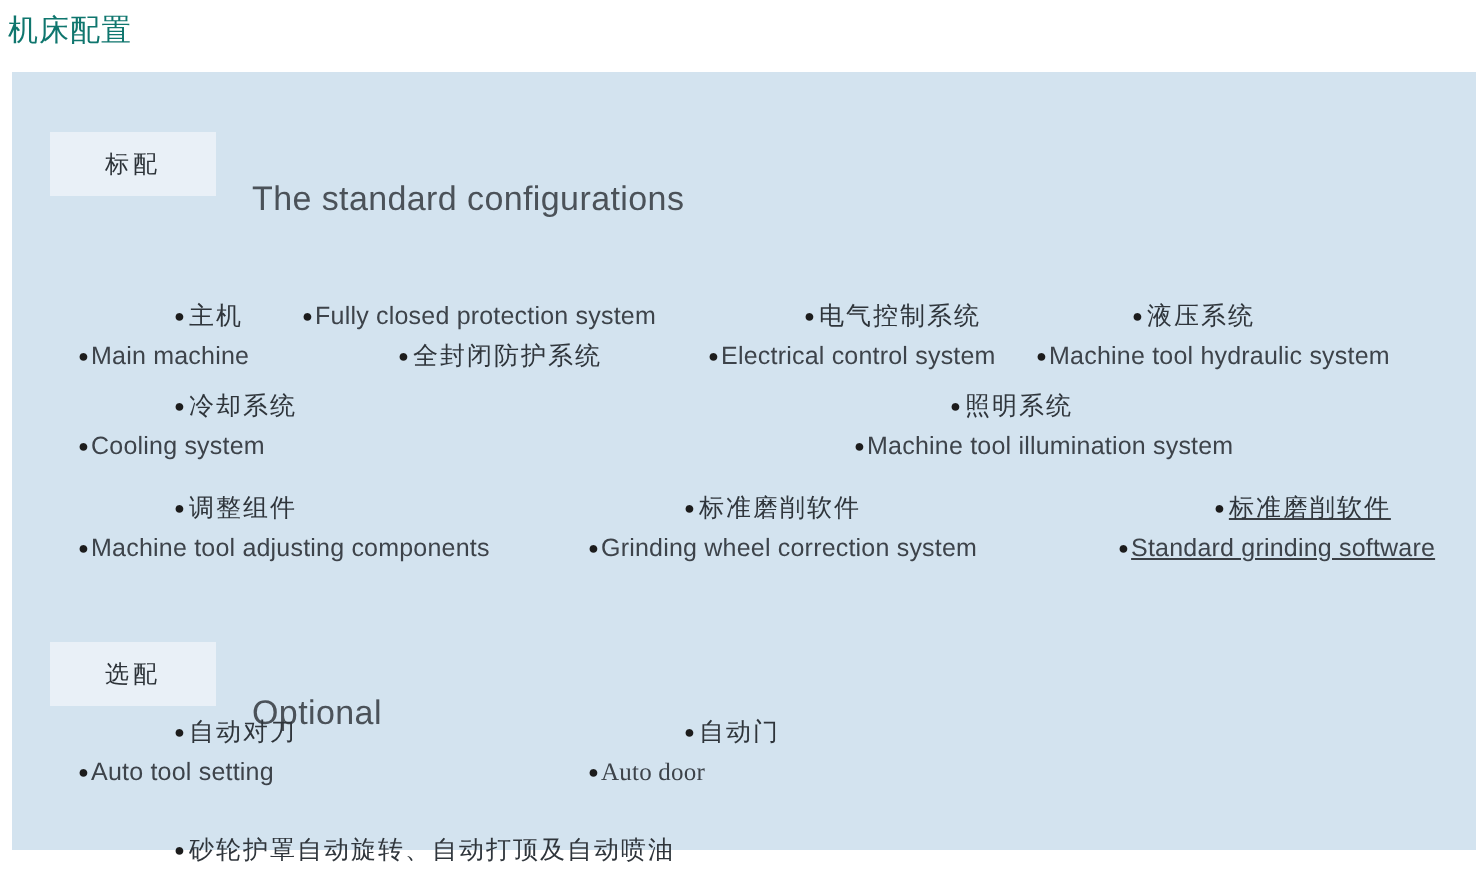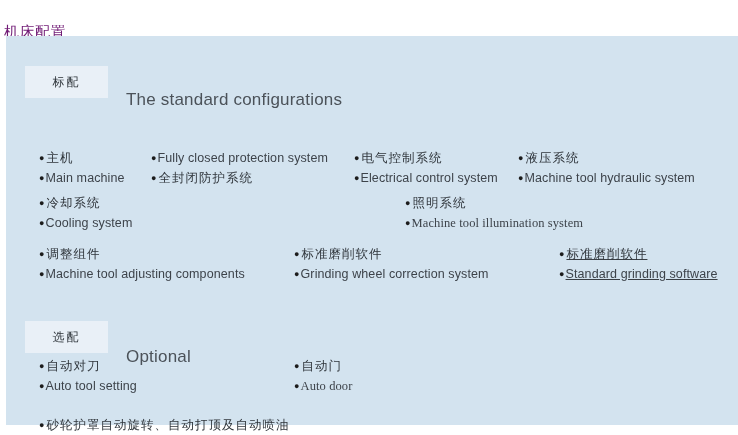--- a/index.html
+++ b/index.html
@@ -10,23 +10,23 @@
     width: 738px;
     height: 435px;
     background: #ffffff;
     font-family: "Liberation Sans", "DejaVu Sans", sans-serif;
     color: #3a3f45;
     overflow: hidden;
   }
   .page-title {
     position: absolute;
     left: 4px;
-    top: 21px;
+    top: 5px;
     font-size: 15px;
-    color: #701a75;
+    color: #0f766e;
     letter-spacing: 0.5px;
     line-height: 22px;
   }
   .panel {
     position: absolute;
     left: 6px;
     top: 36px;
     width: 732px;
     height: 389px;
     background: #d3e3ef;
@@ -80,20 +80,21 @@
   }
   .line {
     display: block;
     white-space: nowrap;
     line-height: 20px;
   }
   .line-cn {
     font-size: 12.5px;
     color: #2f353b;
     letter-spacing: 1px;
+    margin-left: 48px;
   }
   .line-en {
     font-size: 12.5px;
     color: #3d434a;
     letter-spacing: 0.1px;
   }
   .bullet {
     display: inline-block;
     font-size: 9px;
     color: #1c1c1c;
@@ -140,21 +141,21 @@
       <div class="cell" style="left: 512px;">
         <span class="line line-cn"><span class="bullet">●</span><span>液压系统</span></span>
         <span class="line line-en"><span class="bullet">●</span><span>Machine tool hydraulic system</span></span>
       </div>
     </div>
   <div class="row std-r2">
       <div class="cell" style="left: 33px;">
         <span class="line line-cn"><span class="bullet">●</span><span>冷却系统</span></span>
         <span class="line line-en"><span class="bullet">●</span><span>Cooling system</span></span>
       </div>
-      <div class="cell" style="left: 399px; font-family: Liberation Serif, serif;">
+      <div class="cell" style="left: 421px;">
         <span class="line line-cn"><span class="bullet">●</span><span>照明系统</span></span>
         <span class="line line-en"><span class="bullet">●</span><span>Machine tool illumination system</span></span>
       </div>
     </div>
   <div class="row std-r3">
       <div class="cell" style="left: 33px;">
         <span class="line line-cn"><span class="bullet">●</span><span>调整组件</span></span>
         <span class="line line-en"><span class="bullet">●</span><span>Machine tool adjusting components</span></span>
       </div>
       <div class="cell" style="left: 288px;">

